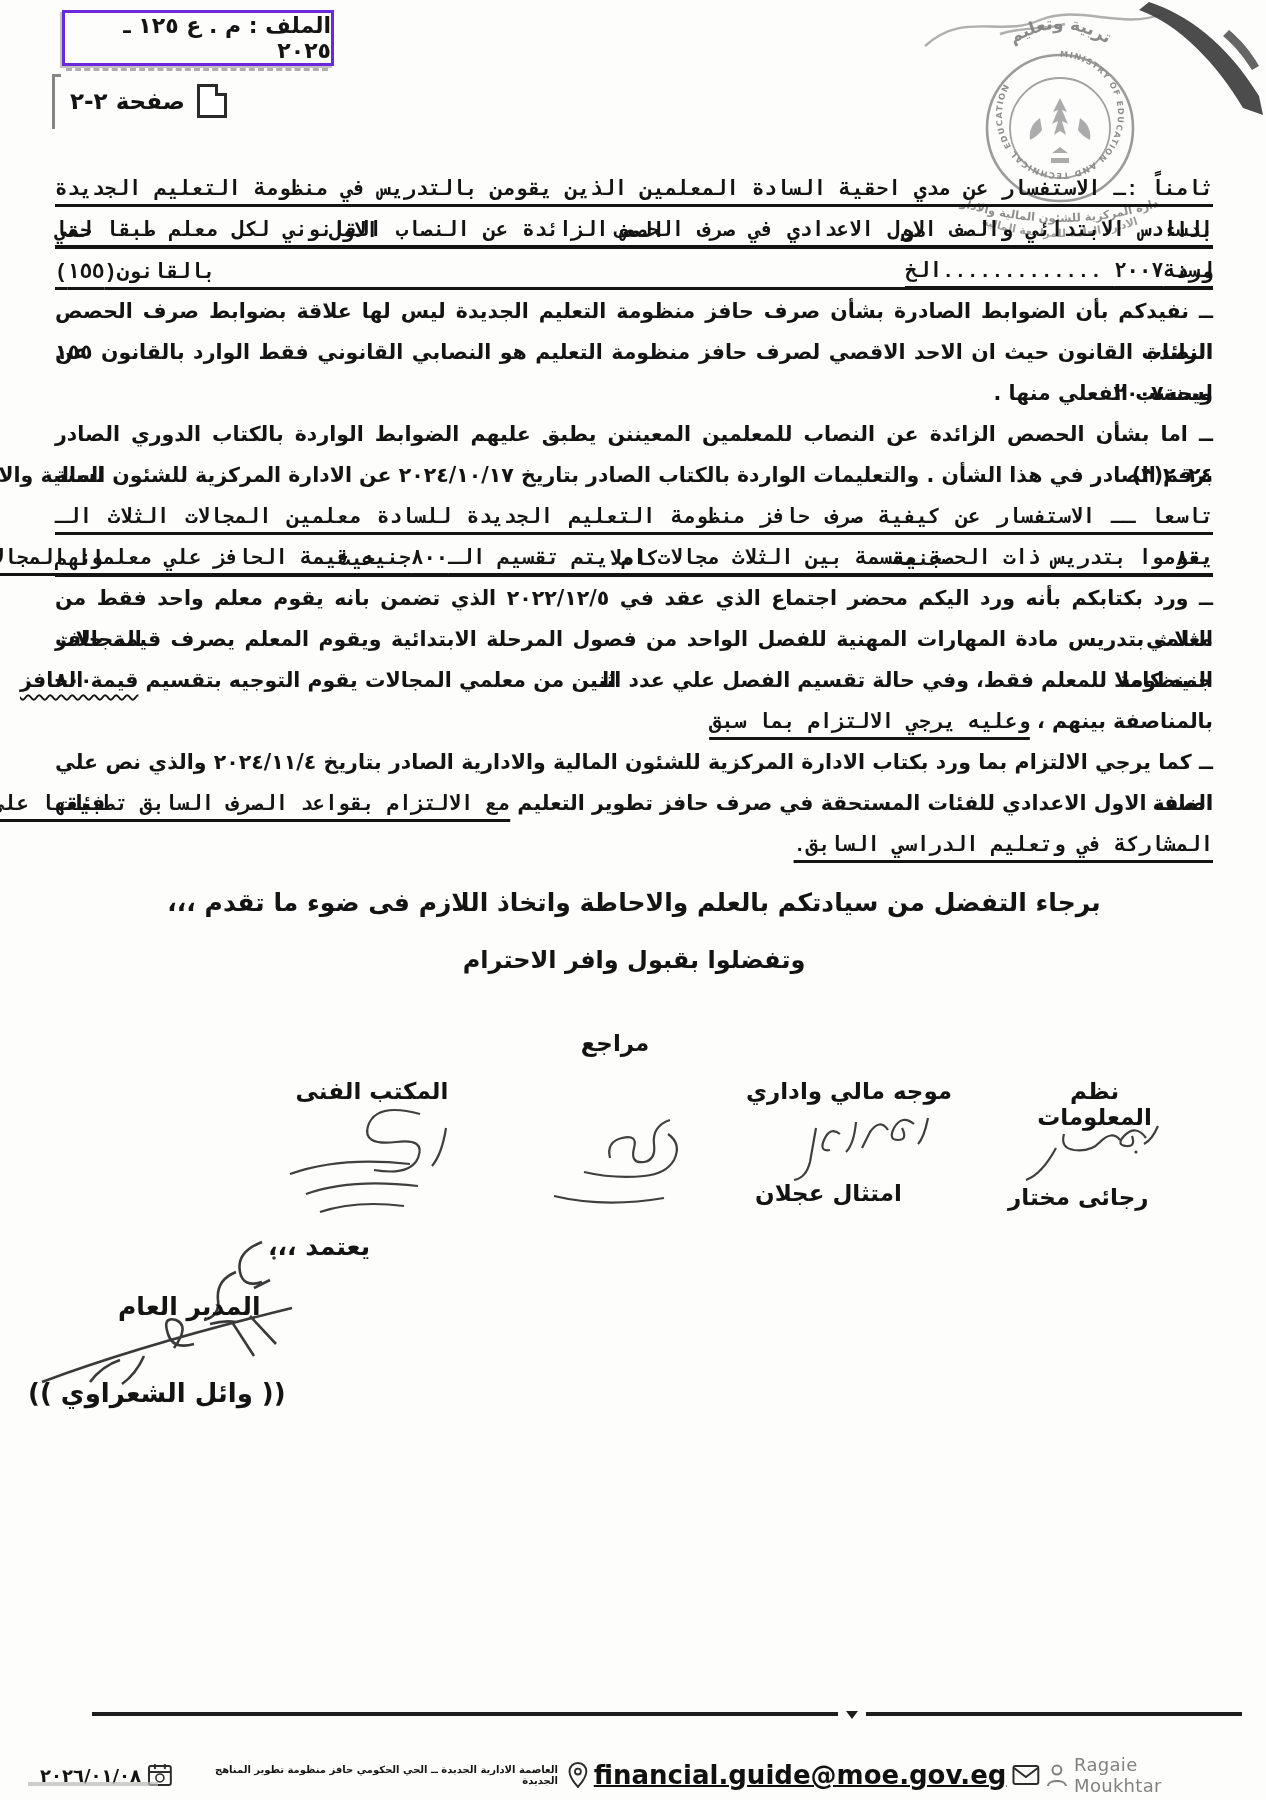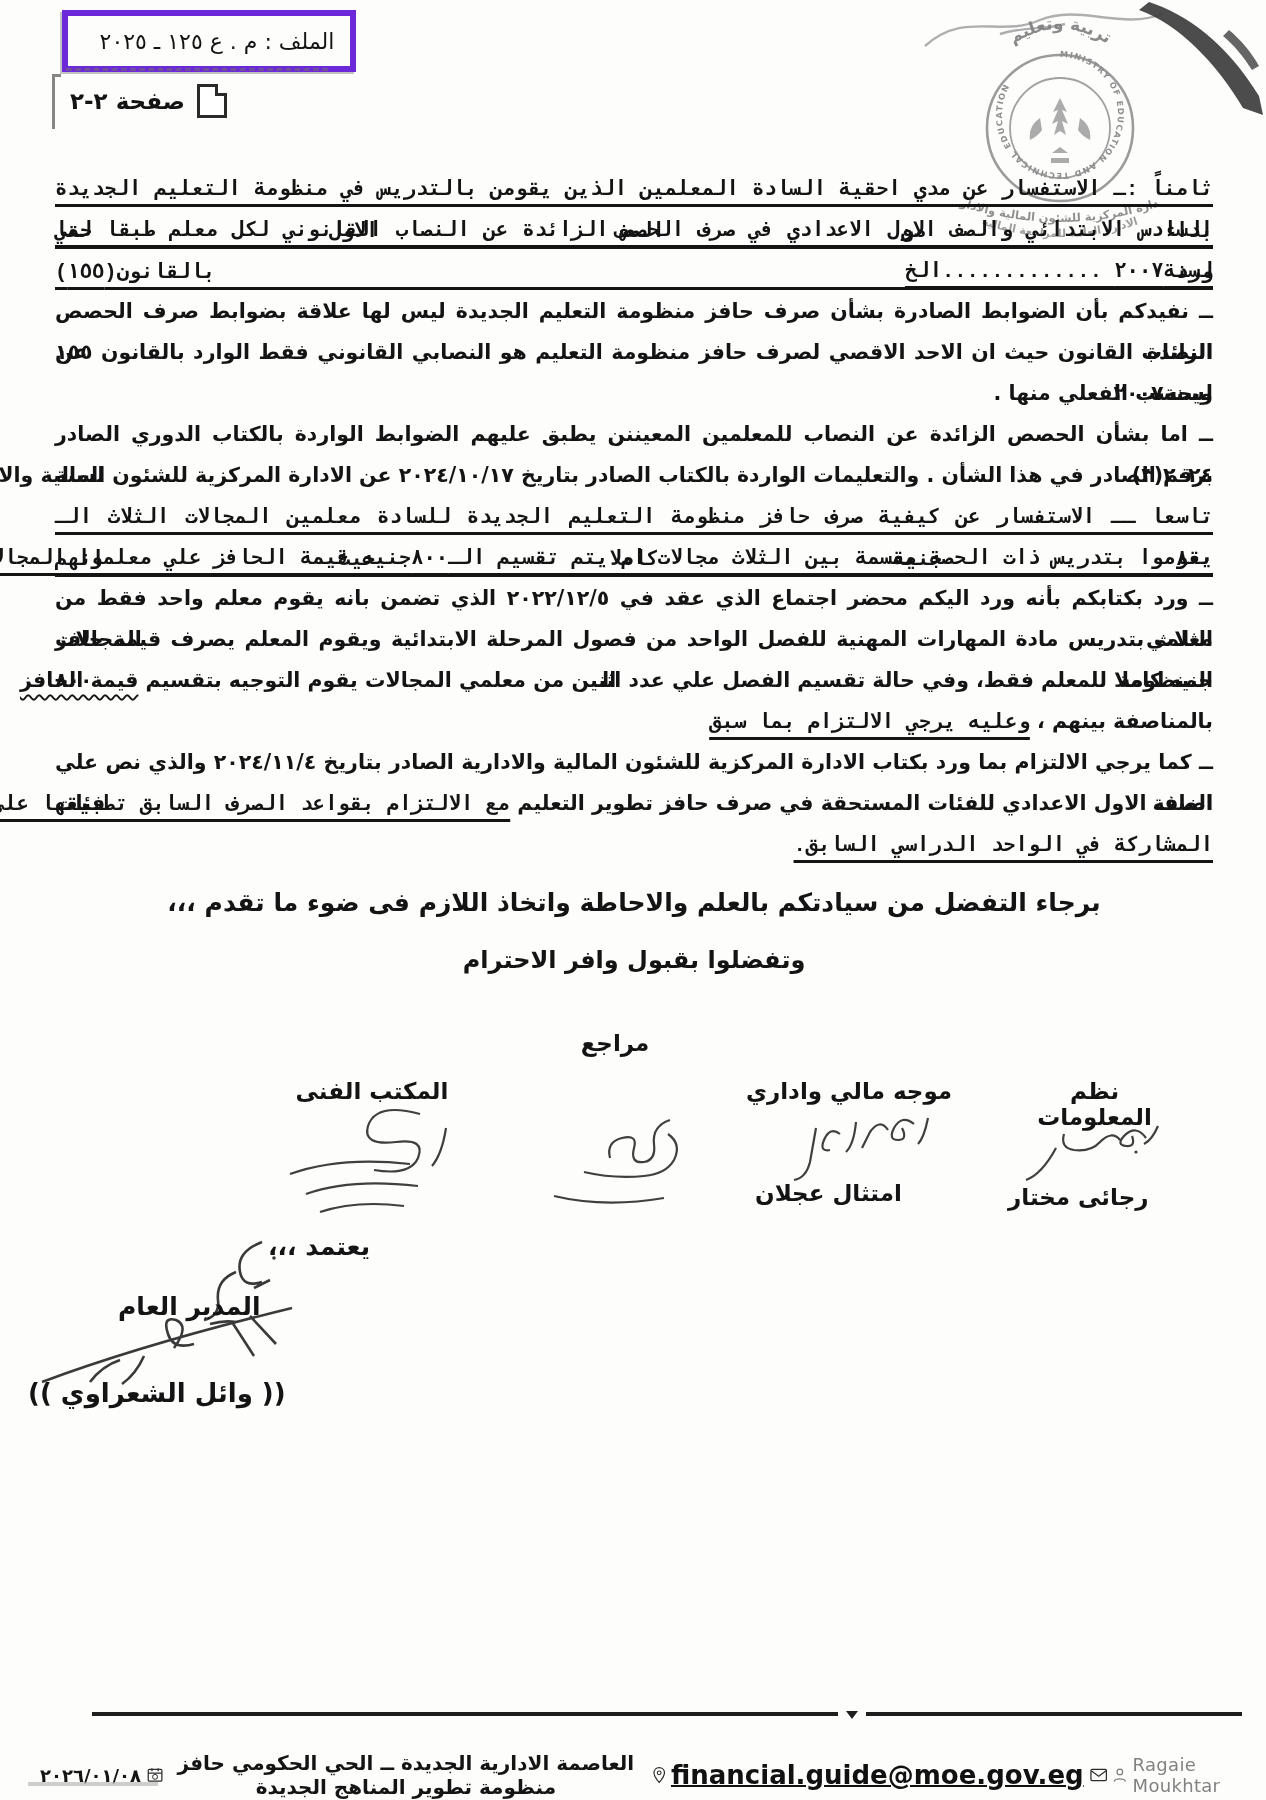--- a/index.html
+++ b/index.html
@@ -8,25 +8,24 @@
     width:1266px;height:1800px;
     margin:0 auto;
     background:#fdfdfc;
     font-family:"DejaVu Sans",sans-serif;
     color:#141414;
     overflow:hidden;
   }
   
   .filebox{
     position:absolute;left:62px;top:10px;width:266px;height:50px;
-    border:6px solid #6d28d9;
+    border:3px solid #6d28d9;
     display:flex;align-items:center;justify-content:center;
-    font-weight:400;font-size:22px;direction:rtl;
+    font-weight:700;font-size:22px;direction:rtl;
     box-shadow:-2px 2px 0 rgba(20,20,20,.25);
-    padding-left:16px;
   }
   .dots-row{
     position:absolute;left:66px;top:68px;width:262px;height:0;
     border-top:3px dashed #6f6f6f;opacity:.55;
   }
   .page-marker{
     position:absolute;left:70px;top:82px;height:38px;
     display:flex;align-items:center;gap:12px;direction:rtl;
     font-weight:700;font-size:23px;
   }
@@ -71,21 +70,21 @@
   
   .footer-rule{position:absolute;left:92px;top:1712px;width:1150px;height:3.5px;background:#1e1e1e;}
   .footer-tri-gap{position:absolute;left:838px;top:1710px;width:28px;height:8px;background:#fdfdfc;}
   .footer-tri2{position:absolute;left:846px;top:1711px;width:0;height:0;
     border-left:6px solid transparent;border-right:6px solid transparent;border-top:8px solid #1e1e1e;}
   .footer-row{
     position:absolute;left:40px;top:1726px;width:1190px;height:44px;
     display:flex;align-items:center;gap:6px;margin-top:27px;
   }
   .f-date{font-weight:700;font-size:18px;direction:rtl;}
-  .f-loc{font-weight:700;font-size:20px;direction:rtl;margin-right:4px;text-align:center;}
+  .f-loc{font-weight:700;font-size:10px;direction:rtl;margin-right:4px;}
   .f-email{font-weight:700;font-size:26px;text-decoration:underline;text-decoration-thickness:2px;direction:ltr;color:#111;}
   .f-contact{font-size:18px;color:#828282;font-weight:400;letter-spacing:.3px;}
   .fade-mark{position:absolute;left:28px;top:1782px;width:130px;height:4px;background:#b9b9b6;opacity:.7;}
 </style>
 </head>
 <body>
 
 <div class="page">
 
   <div class="filebox">
@@ -150,21 +149,21 @@
     <div class="ln jline"><span class="u">تاسعا ــ الاستفسار عن كيفية صرف حافز منظومة التعليم الجديدة للسادة معلمين المجالات الثلاث الـ ٨٠٠ جنيه كاملا حيث انهم</span></div>
     <div class="ln rline"><span class="u">يقوموا بتدريس ذات الحصة مقسمة بين الثلاث مجالات ام يتم تقسيم الـ٨٠٠جنيه قيمة الحافز علي معلموا المجالات.</span></div>
 
     <div class="ln jline"><span>ــ ورد بكتابكم بأنه ورد اليكم محضر اجتماع الذي عقد في ٢٠٢٢/١٢/٥ الذي تضمن بانه يقوم معلم واحد فقط من معلمي المجالات</span></div>
     <div class="ln jline"><span>الثلاث بتدريس مادة المهارات المهنية للفصل الواحد من فصول المرحلة الابتدائية ويقوم المعلم يصرف قيمة حافز المنظومة الـ ٨٠٠</span></div>
     <div class="ln rline"><span>جنيه كاملا للمعلم فقط، وفي حالة تقسيم الفصل علي عدد اثنين من معلمي المجالات يقوم التوجيه بتقسيم </span><span class="uw">قيمة الحافز</span></div>
     <div class="ln rline"><span>بالمناصفة بينهم ، </span><span class="u">وعليه يرجي الالتزام بما سبق</span></div>
 
     <div class="ln jline"><span>ــ كما يرجي الالتزام بما ورد بكتاب الادارة المركزية للشئون المالية والادارية الصادر بتاريخ ٢٠٢٤/١١/٤ والذي نص علي اضافة فئات</span></div>
     <div class="ln rline"><span>الصف الاول الاعدادي للفئات المستحقة في صرف حافز تطوير التعليم </span><span class="u">مع الالتزام بقواعد الصرف السابق تطبيقها علي الفئات</span></div>
-    <div class="ln rline"><span class="u">المشاركة في الواحد الدراسي السابق.</span></div>
+    <div class="ln rline"><span class="u">المشاركة في وتعليم الدراسي السابق.</span></div>
   </div>
 
   <div class="closing1">برجاء التفضل من سيادتكم بالعلم والاحاطة واتخاذ اللازم فى ضوء ما تقدم ،،،</div>
   <div class="closing2">وتفضلوا بقبول وافر الاحترام</div>
 
   <div class="sig-title" style="left:1012px;top:1078px;width:165px;">نظم المعلومات</div>
   <svg class="sig-svg" style="left:1008px;top:1108px;" width="165" height="80" viewBox="0 0 165 80">
     <path d="M150 18 q-6 14 -14 18 M138 30 q-10 -14 -22 -2 q-8 9 2 10 q10 1 6 -10 M112 32 q-8 -10 -20 2 q-9 10 -26 8 q-14 -2 -10 -16 M48 40 q-14 26 -30 32" fill="none" stroke="#3f3f3f" stroke-width="2.2"></path>
     <circle cx="128" cy="44" r="1.6" fill="#3f3f3f"></circle>
   </svg>

